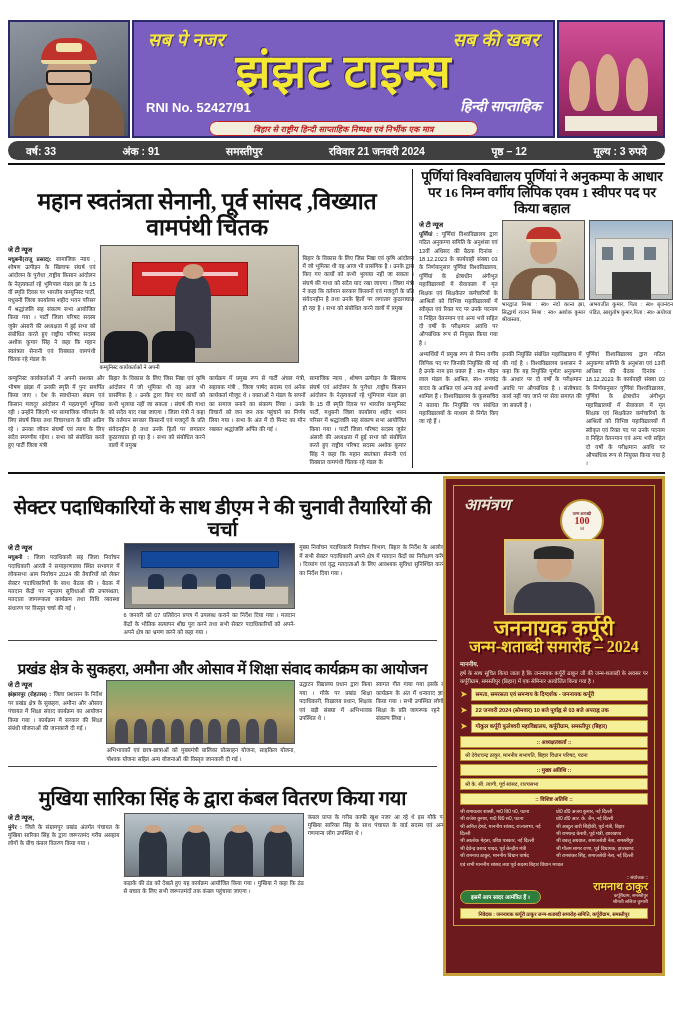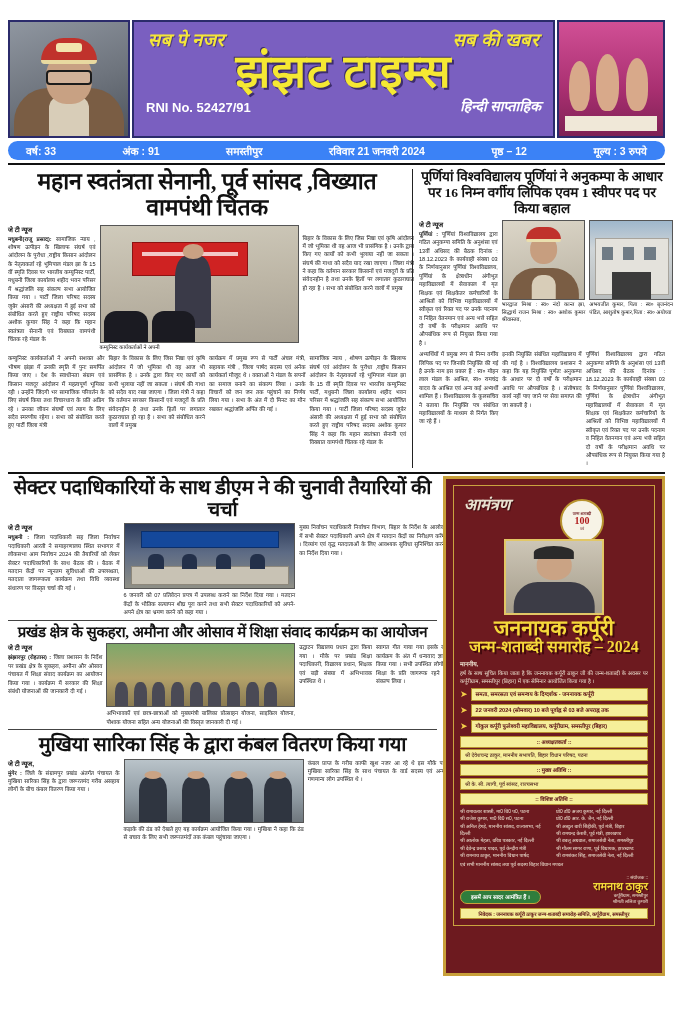--- a/index.html
+++ b/index.html
@@ -31,30 +31,30 @@
   .rni{color:#fff;font-weight:bold;font-size:13px;}
   .weekly{color:#fff;font-weight:bold;font-style:italic;font-size:14px;font-family:"Liberation Serif","DejaVu Serif",serif;}
   .redstrip{margin:2px auto 0 auto;width:62%;background:#f3eddc;border:1.5px solid #c01c1c;border-radius:10px;text-align:center;color:#c01c1c;font-size:8px;font-weight:bold;font-style:italic;padding:1px 4px;letter-spacing:.2px;}
 
   .mast-photo2{width:104px;flex:0 0 104px;border:2px solid #2b2b6b;position:relative;overflow:hidden;background:#b8397e;}
   .mast-photo2 .b1{position:absolute;inset:0;background:linear-gradient(180deg,#d14f95 0%,#a82f70 60%,#7e2154 100%);}
   .mast-photo2 .p{position:absolute;border-radius:50% 50% 40% 40%;background:#d8a98a;}
   .mast-photo2 .t{position:absolute;background:#f0e8d8;}
 
   
-  .infobar{margin-top:3px;background:#3b82f6;border-radius:16px;color:#fff;display:flex;align-items:center;height:19px;font-size:10.5px;font-weight:bold;padding:0 18px;justify-content:space-between;}
+  .infobar{margin-top:3px;background:#404040;border-radius:16px;color:#fff;display:flex;align-items:center;height:19px;font-size:10.5px;font-weight:bold;padding:0 18px;justify-content:space-between;}
   .infobar span{white-space:nowrap;}
   .rule{height:2px;background:#111;margin-top:3px;}
 
   
   .topgrid{display:flex;gap:6px;margin-top:4px;}
   .col-left{flex:1 1 62%;min-width:0;}
   .col-right{flex:0 0 246px;border-left:1.5px solid #222;padding-left:6px;}
 
-  .hl-main{font-family:"Liberation Serif","DejaVu Serif",serif;font-weight:bold;font-size:23px;line-height:1.12;text-align:center;letter-spacing:-.2px;}
+  .hl-main{font-family:"Liberation Serif","DejaVu Serif",serif;font-weight:bold;font-size:23px;line-height:1.12;text-align:center;letter-spacing:-.2px;margin-top:20px;}
   .hl-right{font-family:"Liberation Serif","DejaVu Serif",serif;font-weight:bold;font-size:13.5px;line-height:1.18;text-align:center;}
   .hl-sub{background:#f6f09c;border-top:1px solid #333;border-bottom:1px solid #333;font-size:8.2px;font-weight:bold;text-align:center;line-height:1.28;padding:1px 2px;margin-top:2px;font-family:"Liberation Serif","DejaVu Serif",serif;}
 
   .byline{font-size:6.6px;font-weight:bold;margin-bottom:1px;}
   .newsbody{font-size:5.6px;line-height:1.5;text-align:justify;color:#1a1a1a;word-spacing:.3px;}
   .newsbody b{font-weight:bold;}
 
   .cols4{display:flex;gap:4px;margin-top:3px;}
   .cols4 > div{flex:1 1 0;min-width:0;}
   .cols3{display:flex;gap:4px;margin-top:3px;}
@@ -149,20 +149,21 @@
     <div class="mast-center">
       <div class="tagline-row">
         <div class="tagline">सब पे नजर</div>
         <div class="tagline">सब की खबर</div>
       </div>
       <div class="paper-title">झंझट टाइम्स</div>
       <div class="mast-bottom">
         <div class="rni">RNI No. 52427/91</div>
         <div class="weekly">हिन्दी साप्ताहिक</div>
       </div>
+      <div class="redstrip">बिहार से राष्ट्रीय हिन्दी साप्ताहिक निष्पक्ष एवं निर्भीक एक मात्र</div>
     </div>
 
     <div class="mast-photo2">
       <div class="b1"></div>
       <div class="p" style="left:10%;top:34%;width:20%;height:44%;"></div>
       <div class="p" style="left:36%;top:28%;width:22%;height:50%;"></div>
       <div class="p" style="left:64%;top:32%;width:22%;height:46%;"></div>
       <div class="t" style="left:6%;bottom:4%;width:88%;height:14%;"></div>
     </div>
   </div>

